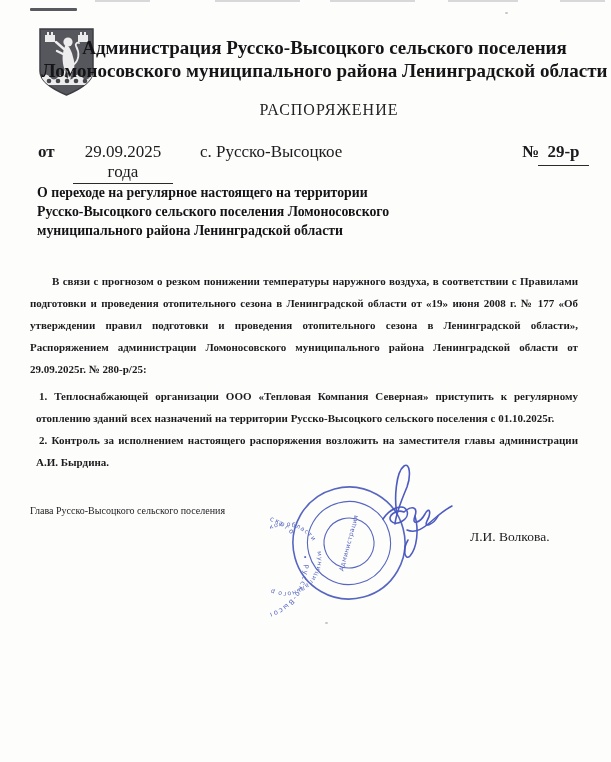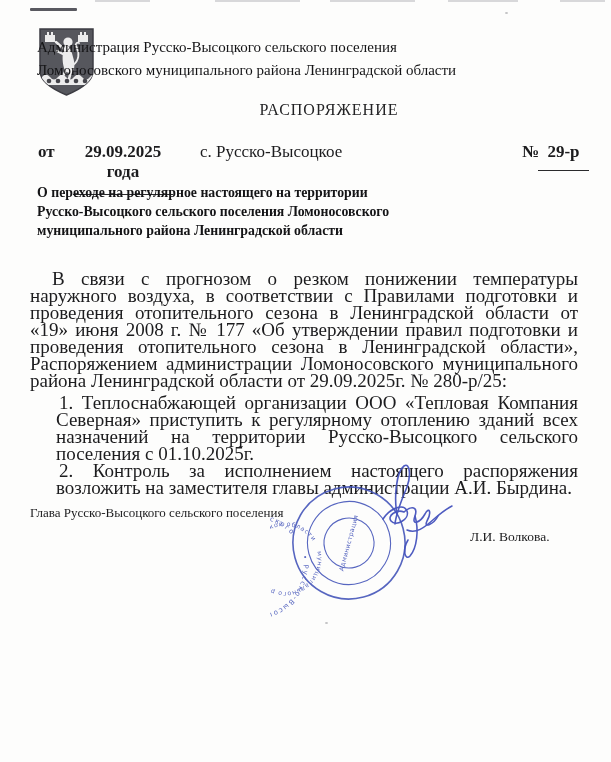--- a/index.html
+++ b/index.html
@@ -10,44 +10,44 @@
     font-family:"Liberation Serif","DejaVu Serif",serif;
     color:#1c1c1e;
     overflow:hidden;
   }
   .abs{position:absolute;}
   
   .scan-dash{position:absolute;top:0;height:2px;background:#b9babd;opacity:.55;}
   .scan-smudge{position:absolute;left:30px;top:8px;width:47px;height:3px;background:#3c3c44;border-radius:1px;opacity:.85;}
   .speck{position:absolute;width:3px;height:2px;background:#a9a9ac;border-radius:50%;opacity:.7;}
   
-  .org-block{left:37px;top:36px;width:575px;
-    font-weight:normal;font-size:15px;line-height:23px;color:#151517;}
+  .org-block{left:37px;top:36px;width:575px;text-align:center;
+    font-weight:bold;font-size:19px;line-height:23px;color:#151517;}
   .doc-title{left:36px;top:101px;width:586px;text-align:center;
     font-size:16px;letter-spacing:1px;color:#232325;}
   
   .req{top:142px;font-size:17px;}
   .req-from{left:38px;font-weight:bold;}
-  .req-date{left:73px;width:100px;text-align:center;font-weight:bold;
-    border-bottom:1.4px solid #2a2a2c;padding-bottom:12px;}
+  .req-date{left:73px;width:100px;text-align:center;font-weight:normal;
+    border-bottom:1.4px solid #2a2a2c;padding-bottom:1px;}
   .req-place{left:200px;width:160px;text-align:left;}
   .req-no{left:522px;font-weight:bold;}
   .req-num{left:538px;width:51px;text-align:center;font-weight:bold;
-    border-bottom:1.4px solid #2a2a2c;padding-bottom:8px;}
+    border-bottom:1.4px solid #2a2a2c;padding-bottom:3px;}
   
   .subject{left:37px;top:183px;width:360px;font-weight:bold;
     font-size:13.8px;line-height:19px;color:#141416;}
   
-  .body-text{left:30px;top:270px;width:548px;font-size:19px;line-height:17px;text-align:justify;}
+  .body-text{left:30px;top:270px;width:548px;font-size:11px;line-height:22px;text-align:justify;font-weight:bold;}
   .body-text p{margin:0;}
   .preamble{text-indent:22px;}
-  .items{margin-left:26px;margin-top:4.5px;}
+  .items{margin-left:6px;margin-top:4.5px;}
   .items p{text-indent:3px;}
   
-  .sign-post{left:30px;top:505px;font-size:13px;}
+  .sign-post{left:30px;top:505px;font-size:10px;}
   .sign-name{left:470px;top:505px;font-size:13.5px;margin-top:24px;}
   .stamp-svg{left:270px;top:455px;}
   .emblem-svg{left:38px;top:27px;}
 </style>
 </head>
 <body>
 
 <div class="page">
 
   <div class="scan-dash" style="left:95px;width:55px;"></div>

